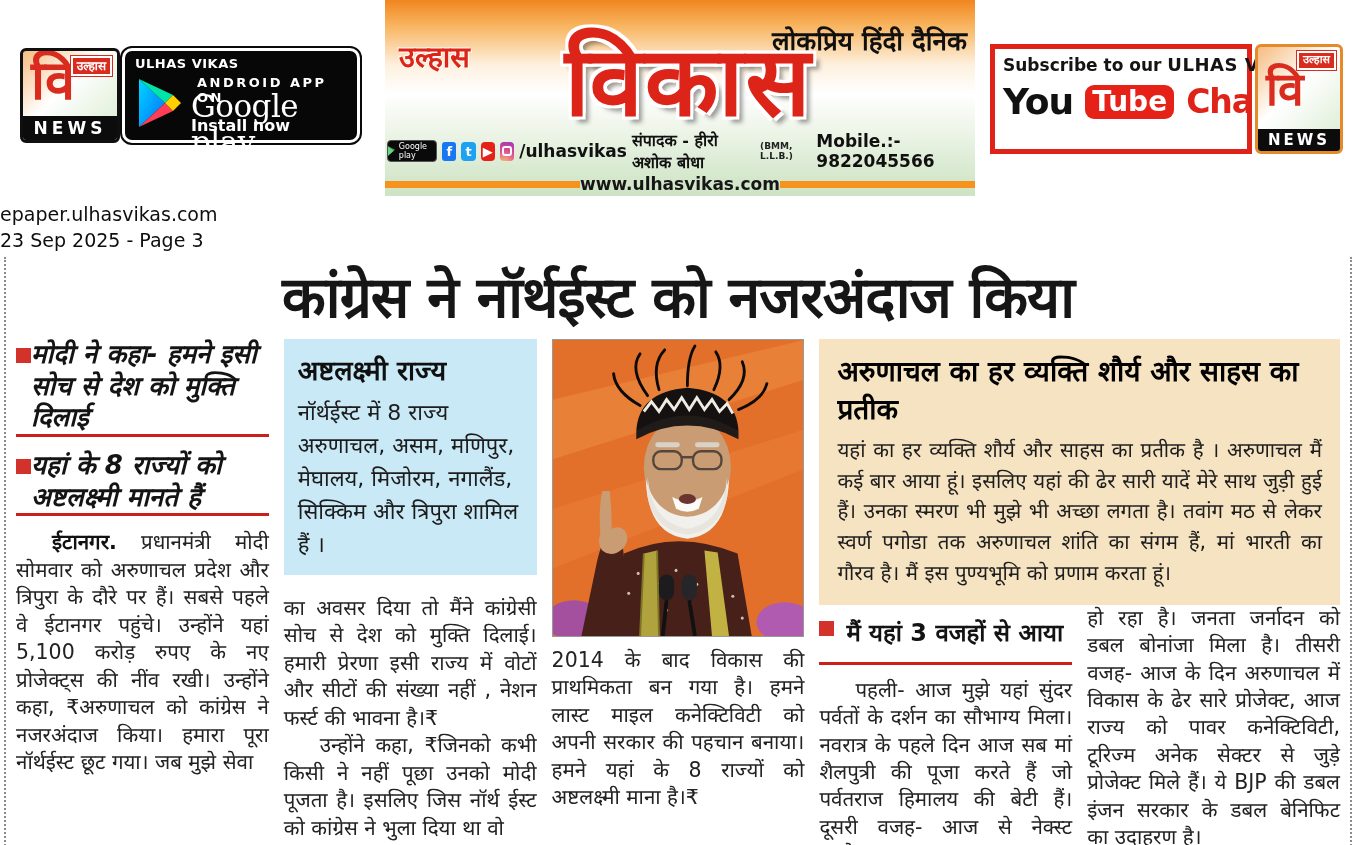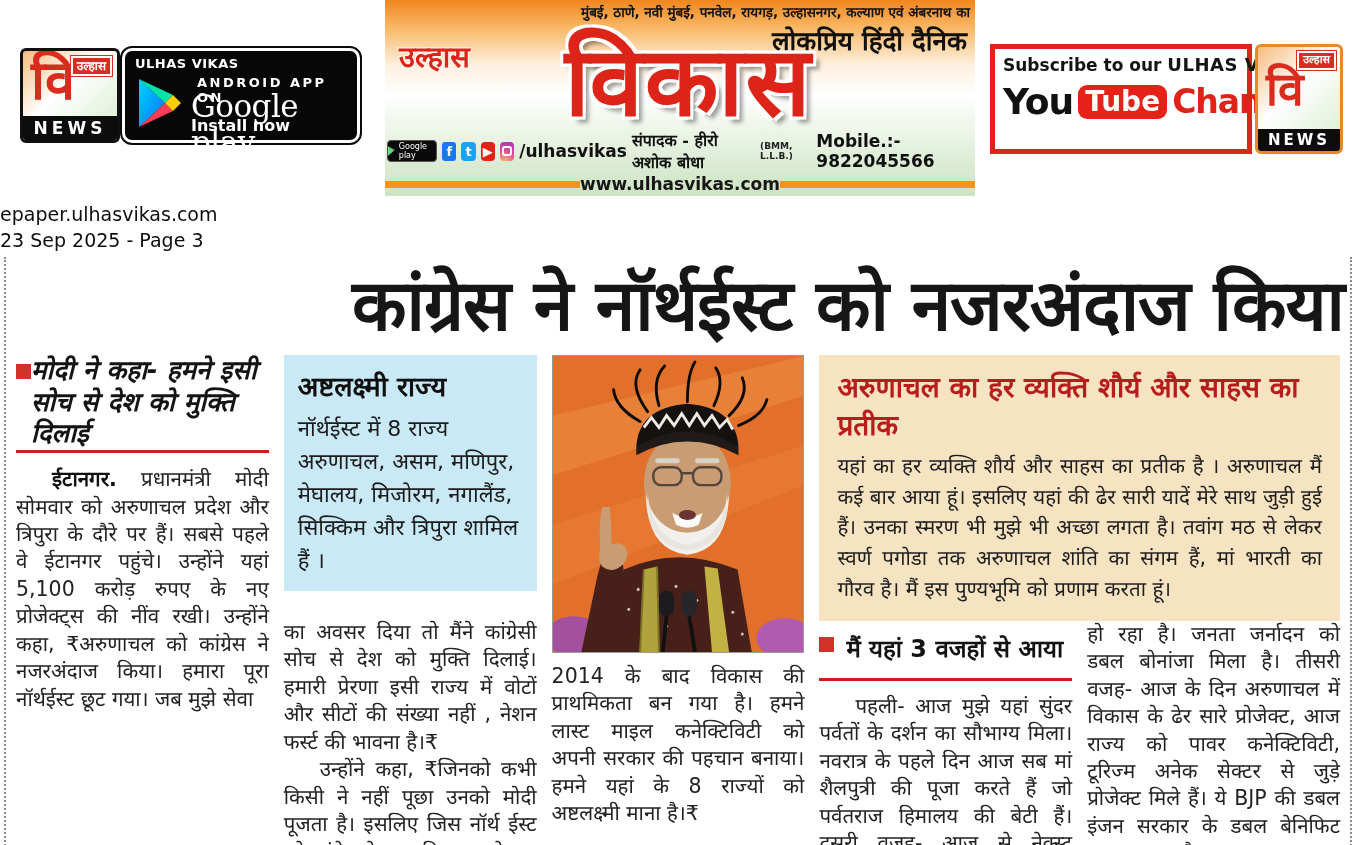--- a/index.html
+++ b/index.html
@@ -63,58 +63,58 @@
   .strip .mobile { margin-left:auto; font-size:17px; font-weight:800; color:#101010; }
   .webline { position:absolute; left:0; right:0; bottom:2px; display:flex; align-items:center; }
   .webline .bar { flex:1; height:7px; background:#f6921e; }
   .webline .url { font-size:17px; font-weight:800; color:#161616; }
 
   
   .right-group { position:absolute; left:990px; top:44px; display:flex; gap:3px; }
   .sub-box { width:262px; height:110px; background:#fff; border:5px solid #e02318; padding:5px 8px 0; }
   .sub-box .line1 { font-size:17px; font-weight:800; color:#141414; white-space:nowrap; }
   .sub-box .line1 b { font-size:18px; font-weight:900; letter-spacing:.5px; }
-  .sub-box .line2 { display:flex; align-items:center; gap:5px; margin-top:6px; }
+  .sub-box .line2 { display:flex; align-items:center; gap:12px; margin-top:6px; }
   .sub-box .you { font-size:36px; font-weight:900; color:#111; letter-spacing:-1px; }
   .sub-box .tube { background:#e62117; color:#fff; font-size:28px; font-weight:900; border-radius:9px;
     padding:3px 7px; line-height:1; }
   .sub-box .channel { font-size:33px; font-weight:900; color:#e02318; letter-spacing:-1px; }
   .right-group .vi-logo { width:88px; height:110px; border-color:#e58a2a; }
   .right-group .vi-logo .letter { font-size:46px; top:18px; }
   .right-group .vi-logo .tag { top:4px; right:4px; font-size:11px; }
   .right-group .vi-logo .newsbar { font-size:15px; letter-spacing:3px; padding:2px 0; }
 
   
   .meta { text-align:left; font-size:19px; color:#0e0e0e; line-height:1.35; padding-top:6px; }
 
   
   .article { position:relative; margin:4px 4px 0; border-left:2px dotted #8a8a8a;
     border-right:2px dotted #8a8a8a; border-bottom:3px dotted #3c3c3c; height:592px; padding:0 6px; }
-  .headline { text-align:right; font-size:71px; font-weight:900; color:#161616;
+  .headline { text-align:center; font-size:57px; font-weight:900; color:#161616;
     line-height:1.15; letter-spacing:-1px; padding:8px 0 2px; white-space:nowrap; }
 
   .columns { display:grid; grid-template-columns:repeat(5,1fr); column-gap:15px; padding:6px 4px 0; }
   .span-rows { grid-row:1 / 3; }
   .c4 { grid-column:4; grid-row:2; }
   .c5 { grid-column:5; grid-row:2; }
   .ybox-wrap { grid-column:4 / 6; grid-row:1; }
 
   .lead-bullet { display:flex; font-size:26px; font-weight:800; line-height:1.22; color:#141414;
     border-bottom:3px solid #cb1f1c; margin-bottom:13px;font-style:italic; }
   .sq { flex:0 0 15px; width:15px; height:15px; background:#d3322b; margin-top:9px; }
   .body-txt { font-size:20.5px; line-height:1.34; text-align:justify; color:#222; font-weight:500; }
   .body-txt .dateline { font-weight:900; color:#111; }
   .indent { text-indent:36px; }
 
-  .blue-box { background:#c9e9f7; padding:12px 14px 14px; margin-bottom:28px; }
+  .blue-box { background:#c9e9f7; padding:12px 14px 14px; margin-bottom:20px; }
   .blue-box .bb-title { font-size:27px; font-weight:900; color:#101010; margin-bottom:8px; }
   .blue-box .bb-body { font-size:22px; line-height:1.5; color:#1c1c1c; font-weight:500; }
 
   .yellow-box { background:#f6e3c1; padding:12px 18px 16px; }
-  .yellow-box .yb-title { font-size:28px; font-weight:900; color:#b91c1c; margin-bottom:8px; }
+  .yellow-box .yb-title { font-size:28px; font-weight:900; color:#000000; margin-bottom:8px; }
   .yellow-box .yb-body { font-size:20.5px; line-height:1.5; color:#1d1d1d; text-align:justify; font-weight:500; }
 
   .subhead { display:flex; gap:12px; align-items:flex-start; font-size:24px; font-weight:900; color:#131313;
     border-bottom:3px solid #cb1f1c; padding:10px 0 14px; margin-bottom:12px; }
   .subhead .sq { margin-top:6px; }
 
   .photo { width:100%; height:298px; display:block; border:1px solid #999; margin-bottom:10px; }
 </style>
 </head>
 <body>
@@ -142,21 +142,20 @@
         <polygon points="2,50 36,34 28,26" fill="#ff3d56"></polygon>
         <polygon points="36,18 44,26 36,34 28,26" fill="#ffcf00"></polygon>
       </svg>
       <div class="l1">ANDROID APP ON</div>
       <div class="store">Google play</div>
       <div class="cta">Install now</div>
     </div>
   </div>
 
   <div class="masthead">
-    <div class="region">मुंबई, ठाणे, नवी मुंबई, पनवेल, रायगड़, उल्हासनगर, कल्याण एवं अंबरनाथ का</div>
     <div class="tagline">लोकप्रिय हिंदी दैनिक</div>
     <div class="t-small">उल्हास</div>
     <div class="t-large">विकास</div>
     <div class="strip">
       <div class="mini-badge">
         <svg width="10" height="12" viewBox="0 0 10 12">
           <polygon points="0,0 0,12 7,6" fill="#2ecff0"></polygon>
             <polygon points="0,0 9,4.5 7,6 0,12" fill="#7ed957" opacity=".7"></polygon>
         </svg>
         <span>Google play</span>
@@ -203,20 +202,24 @@
 
 <div class="article">
   <h1 class="headline">कांग्रेस ने नॉर्थईस्ट को नजरअंदाज किया</h1>
 
   <div class="columns">
 
     <div class="span-rows">
       <div class="lead-bullet">
         <div class="sq"></div>
         <div>मोदी ने कहा- हमने इसी सोच से देश को मुक्ति दिलाई</div>
+      </div>
+      <div class="lead-bullet">
+        <div class="sq"></div>
+        <div>यहां के 8 राज्यों को अष्टलक्ष्मी मानते हैं</div>
       </div>
       <p class="body-txt indent"><span class="dateline">ईटानगर.</span><span> प्रधानमंत्री मोदी सोमवार को अरुणाचल प्रदेश और त्रिपुरा के दौरे पर हैं। सबसे पहले वे ईटानगर पहुंचे। उन्होंने यहां 5,100 करोड़ रुपए के नए प्रोजेक्ट्स की नींव रखी। उन्होंने कहा, ₹अरुणाचल को कांग्रेस ने नजरअंदाज किया। हमारा पूरा नॉर्थईस्ट छूट गया। जब मुझे सेवा</span></p>
     </div>
 
     <div class="span-rows">
       <div class="blue-box">
         <div class="bb-title">अष्टलक्ष्मी राज्य</div>
         <div class="bb-body">नॉर्थईस्ट में 8 राज्य अरुणाचल, असम, मणिपुर, मेघालय, मिजोरम, नगालैंड, सिक्किम और त्रिपुरा शामिल हैं ।</div>
       </div>
       <p class="body-txt">का अवसर दिया तो मैंने कांग्रेसी सोच से देश को मुक्ति दिलाई। हमारी प्रेरणा इसी राज्य में वोटों और सीटों की संख्या नहीं , नेशन फर्स्ट की भावना है।₹</p>

